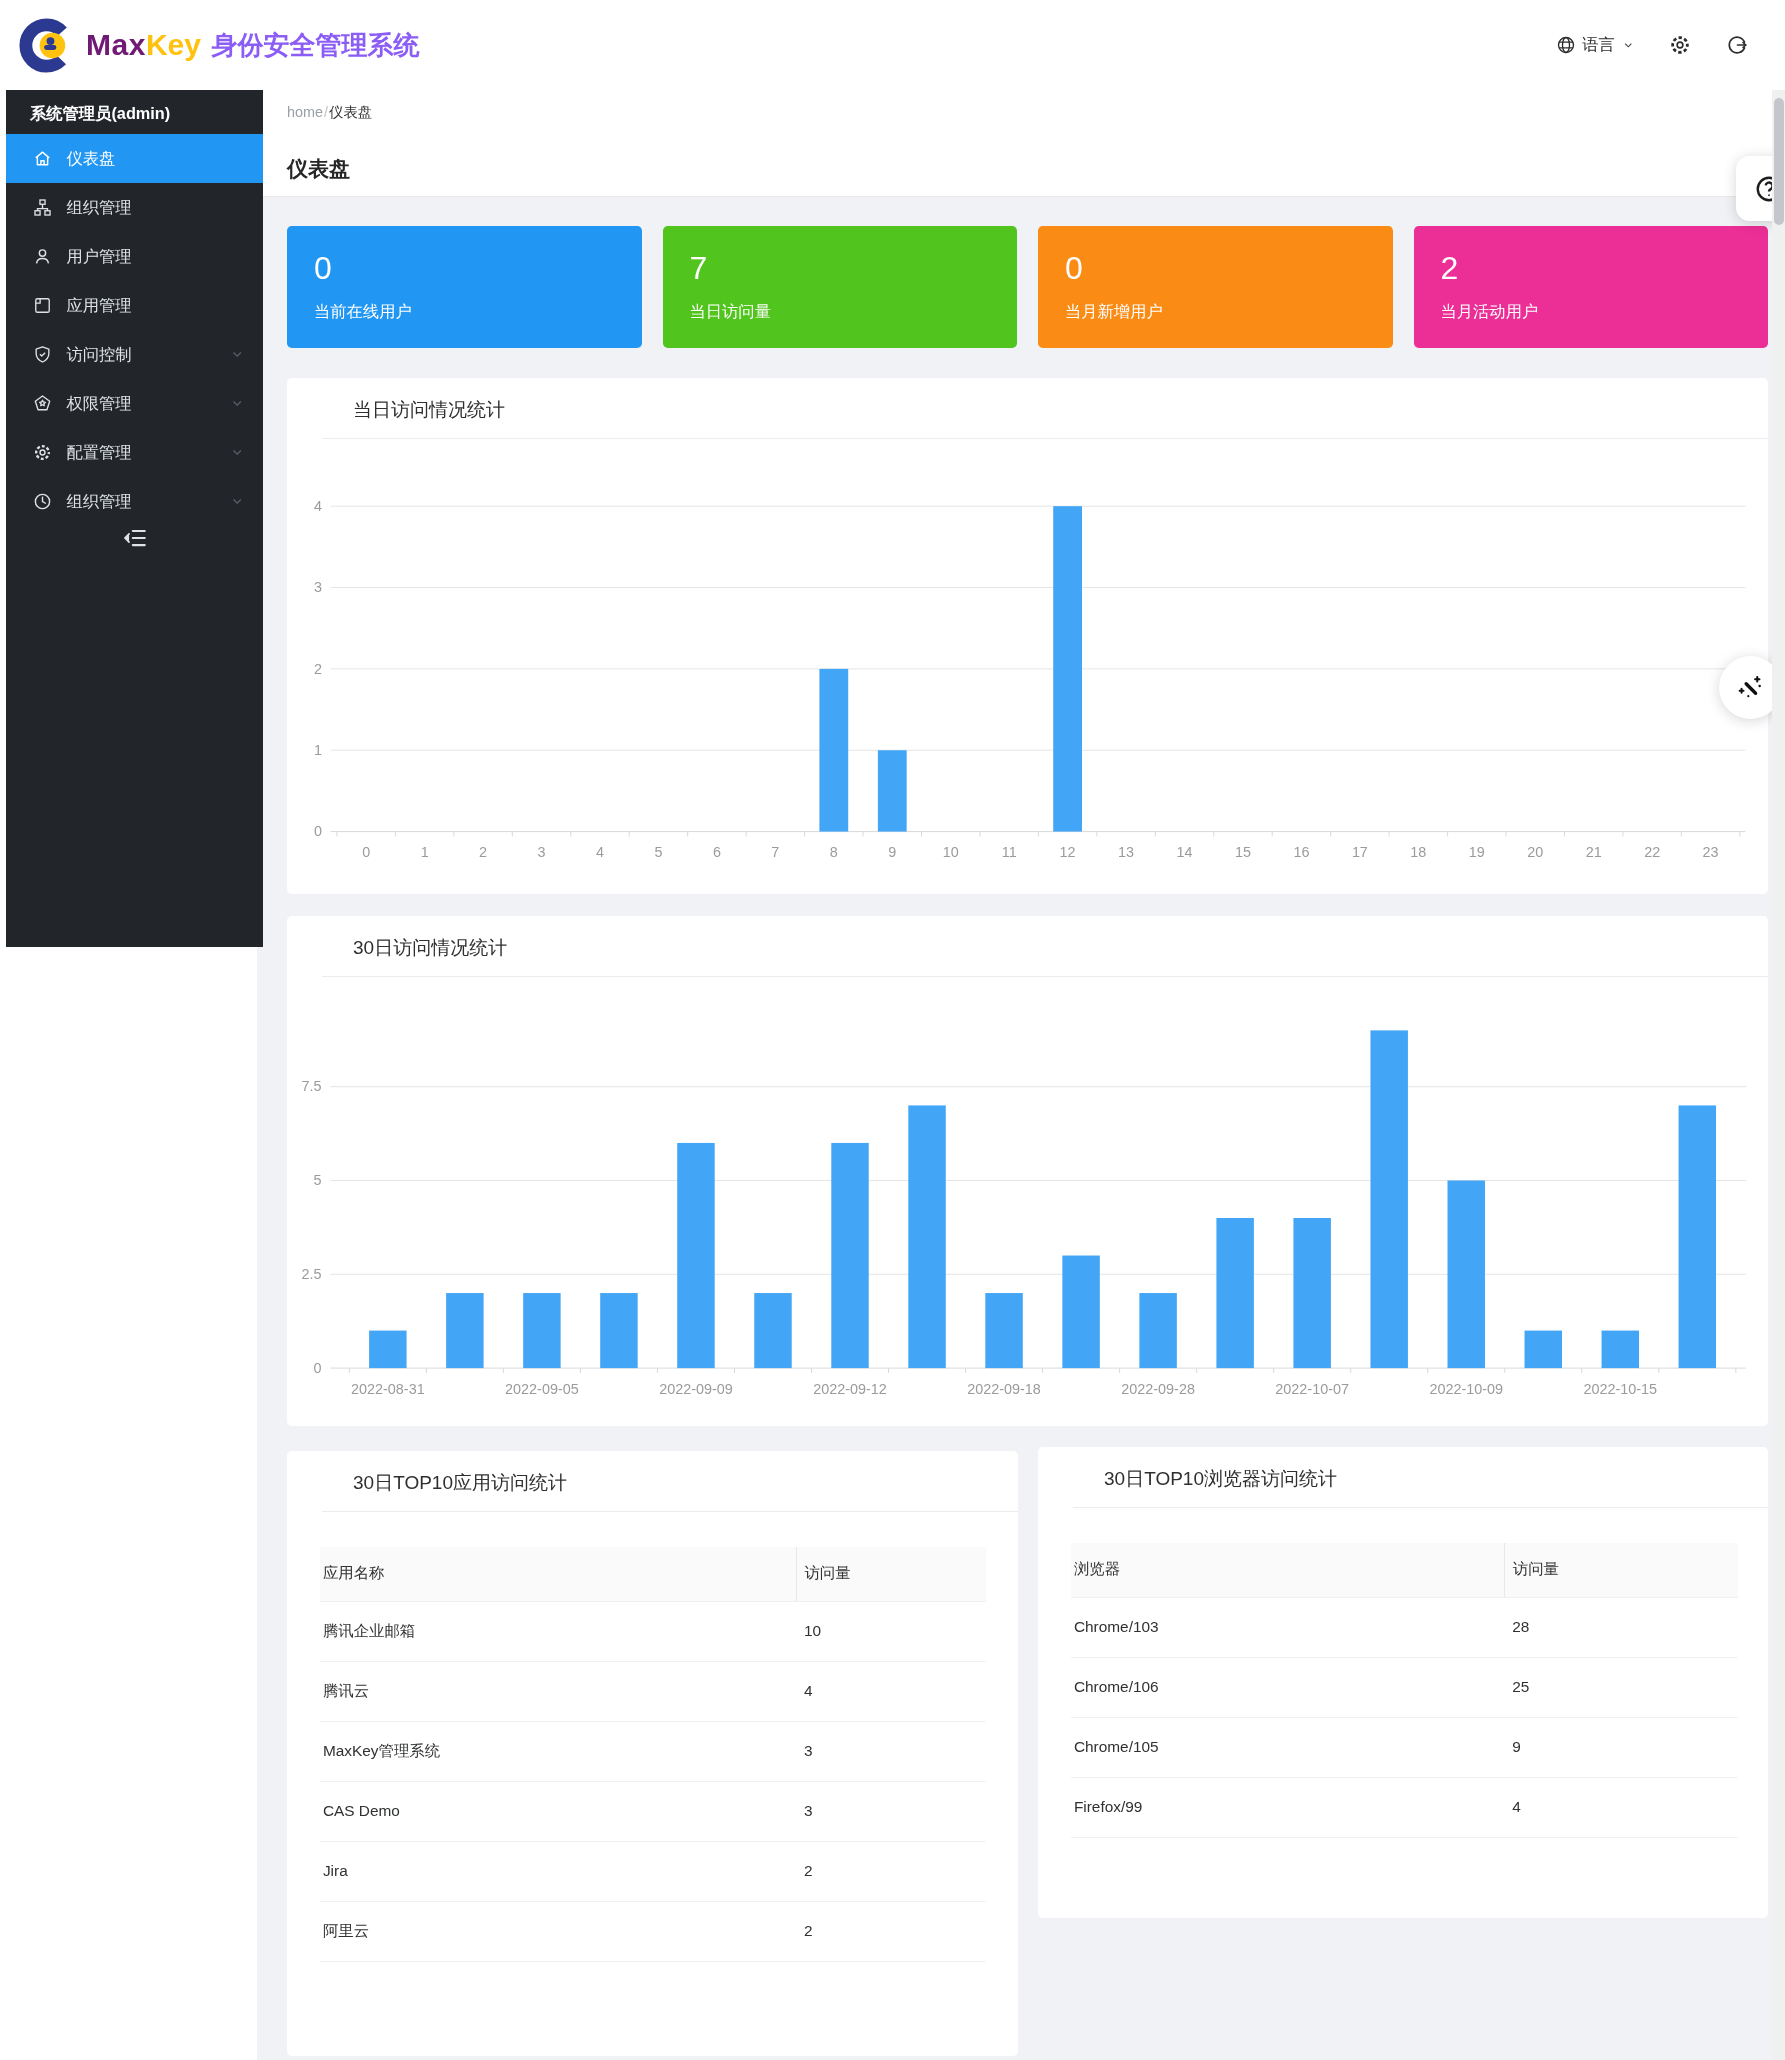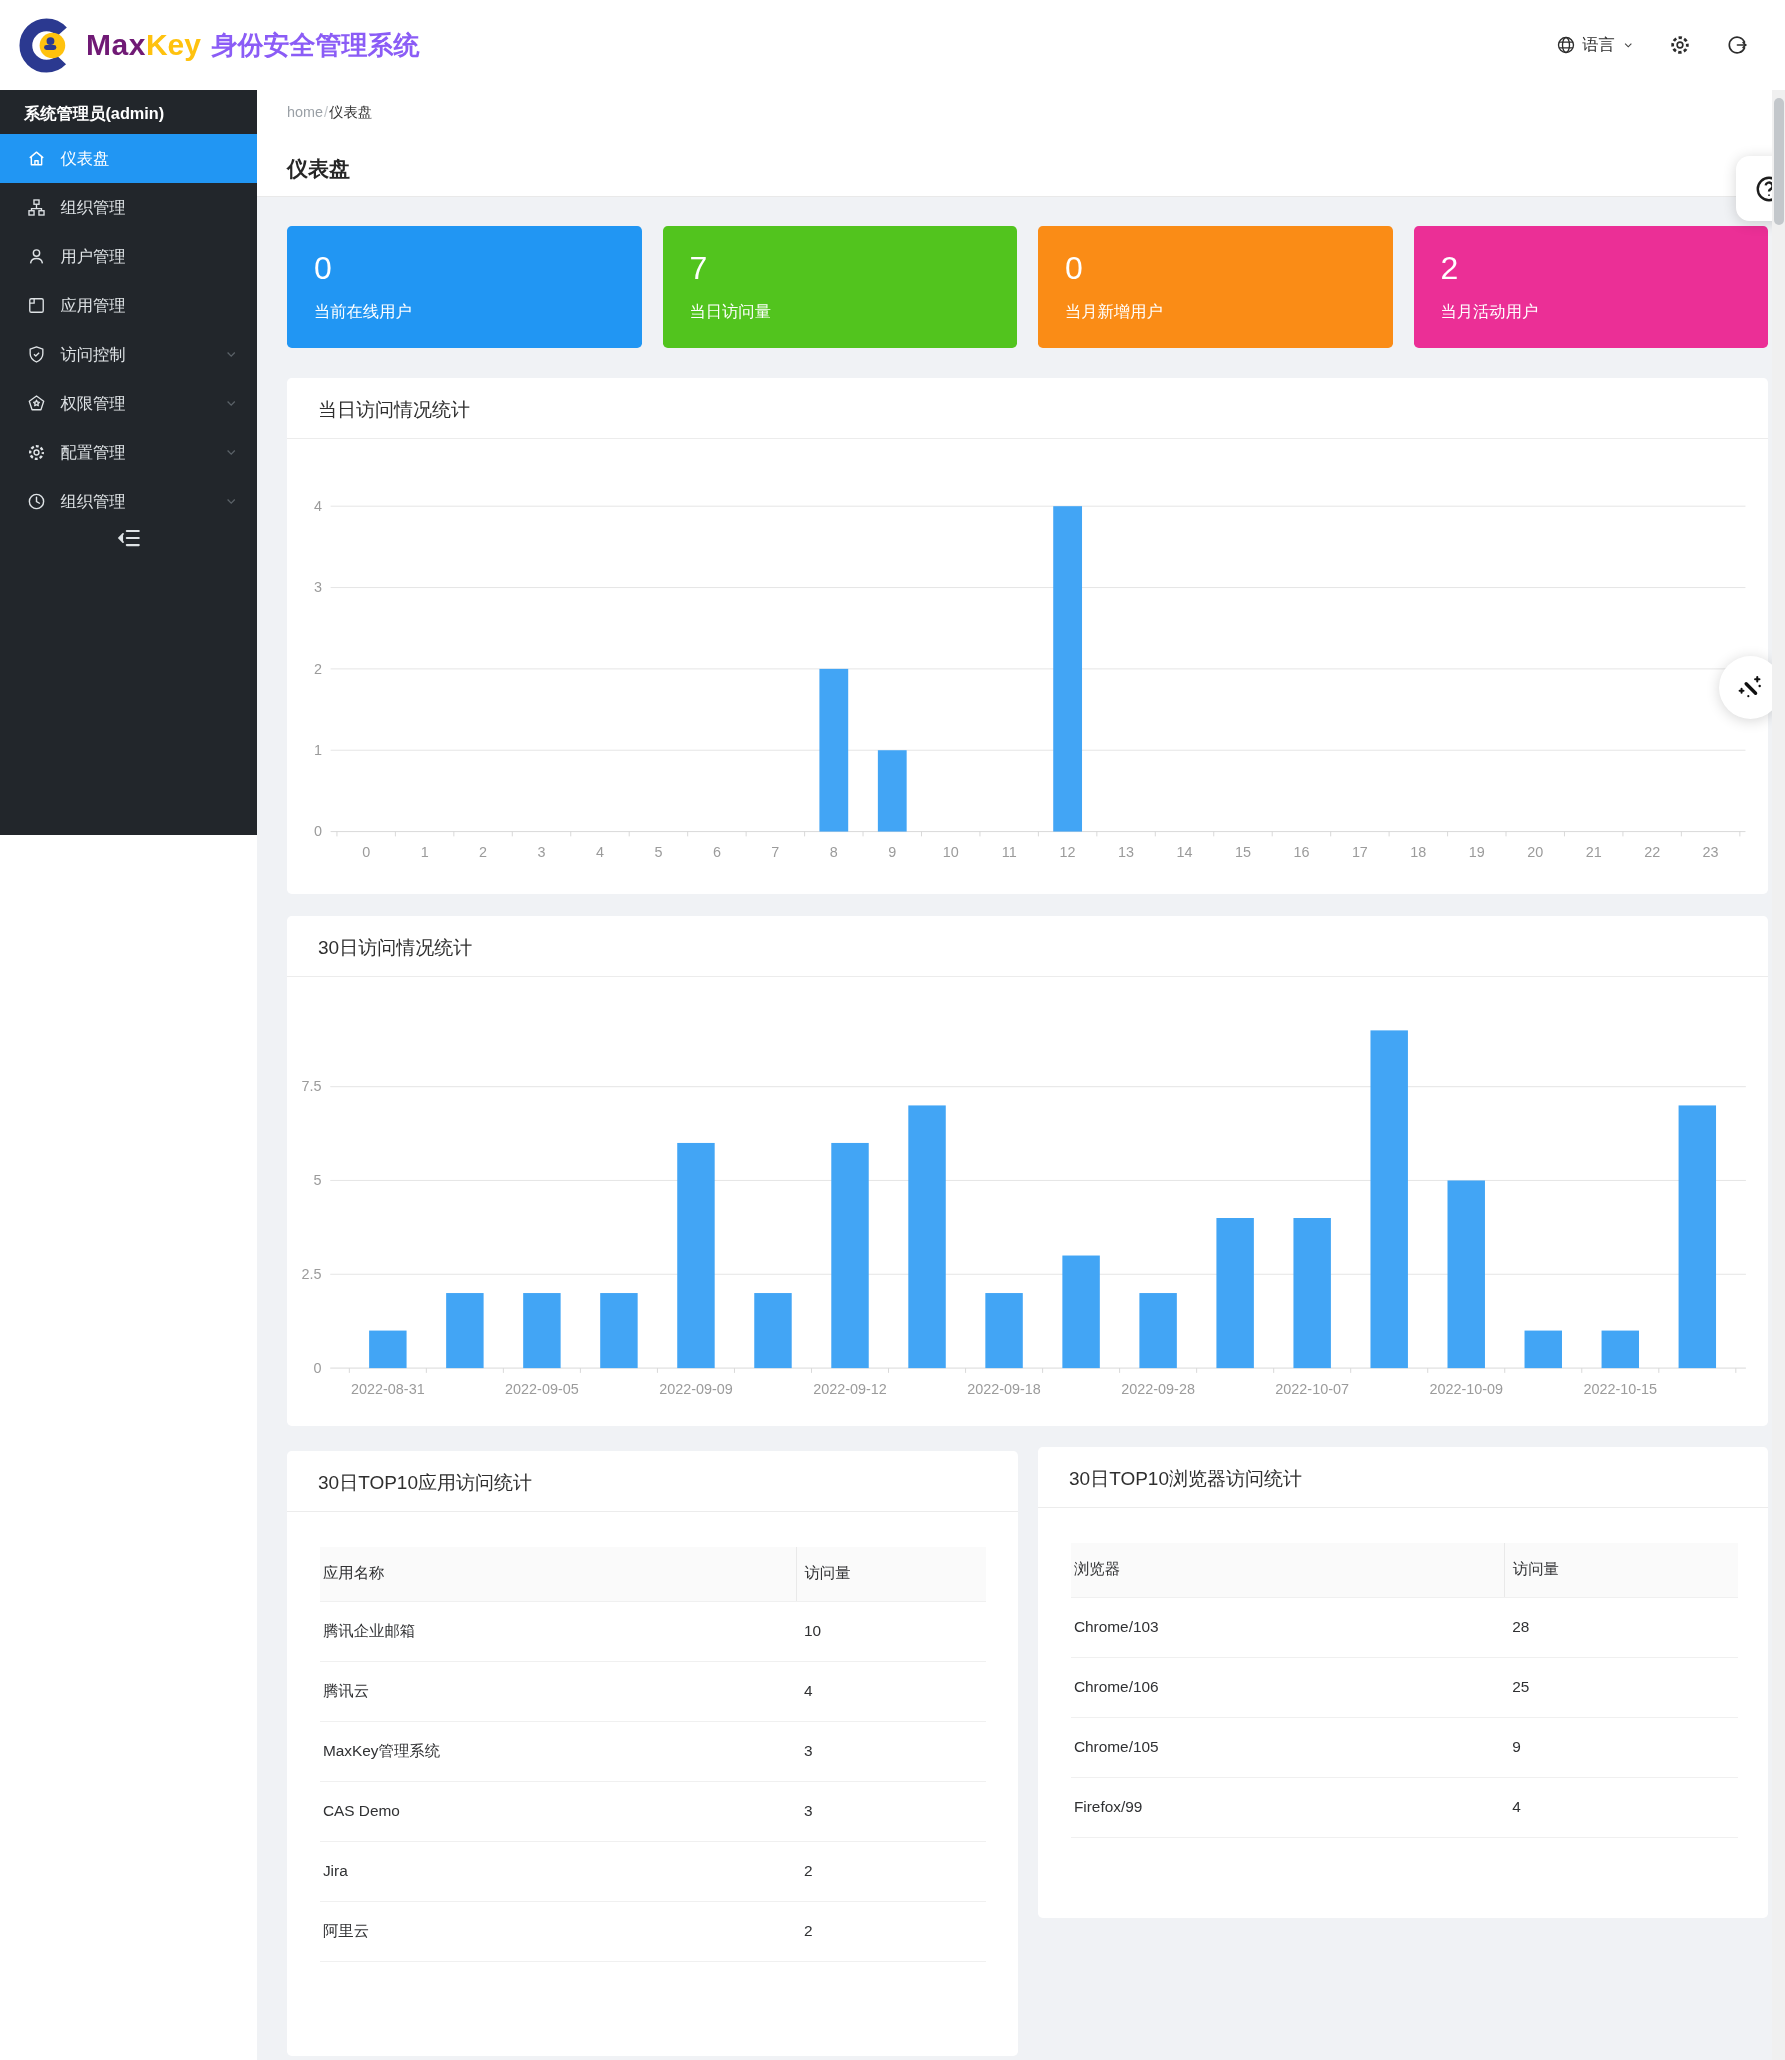--- a/index.html
+++ b/index.html
@@ -19,21 +19,21 @@
   .brand-key { font-size:30px; font-weight:bold; color:#ffc20e; }
   .brand-title { font-size:26px; font-weight:bold; color:#8b5cf6; margin-left:10.6px; }
   .header-actions { display:flex; align-items:center; gap:35px; color:#2c2c2c; }
   .lang { display:flex; align-items:center; gap:6.7px; font-size:16.3px; cursor:pointer; }
   .lang .g-icon { width:20px; height:20px; }
   .lang .chev { width:12.5px; height:12.5px; color:#444; }
   .icon-btn { background:none; border:none; padding:0; margin:0; cursor:pointer; color:#2c2c2c; display:flex; }
   .icon-btn svg { width:22px; height:22px; }
 
   
-  .sidebar { position:absolute; left:0; top:90px; width:257px; height:745px; background:#22262b; z-index:5; color:#dfe3e6; }
+  .sidebar { position:absolute; left:6px; top:90px; width:257px; height:857px; background:#22262b; z-index:5; color:#dfe3e6; }
   .sidebar-user { font-size:16.3px; font-weight:bold; color:#ffffff; padding:12.5px 0 9.6px 24px; white-space:nowrap; }
   .menu-item { height:49px; display:flex; align-items:center; padding:0 19px 0 27px; font-size:16.3px; cursor:pointer; }
   .menu-item.active { background:#2196f3; color:#fff; }
   .mi-icon { width:19px; height:19px; margin-right:14.4px; flex:none; }
   .mi-icon svg { width:19px; height:19px; }
   .mi-label { white-space:nowrap; }
   .chev-slot { margin-left:auto; width:14.4px; height:14.4px; color:#5a6167; }
   .chev-slot svg { width:14.4px; height:14.4px; }
   .collapse-btn { position:absolute; top:434px; left:0; width:100%; display:flex; justify-content:center;
     background:none; border:none; color:#dfe3e6; cursor:pointer; }
@@ -49,21 +49,21 @@
   .page-title { margin:33px 0 0; font-size:21px; font-weight:600; color:#262626; }
 
   
   .main { position:absolute; left:257px; top:197px; width:1529px; height:1864px; background:#f0f2f5; }
   .cards { position:absolute; top:29px; left:30px; width:1481px; display:flex; gap:21px; }
   .stat-card { flex:1; height:122px; border-radius:4.8px; color:#fff; padding:24px 27px; }
   .stat-value { font-size:32px; line-height:1.15; font-weight:400; }
   .stat-label { font-size:16.3px; margin-top:14.4px; }
 
   .panel { position:absolute; left:30px; width:1481px; background:#fff; border-radius:4.8px; }
-  .panel-title { font-size:19px; color:#2f2f2f; padding:19px 31px; border-bottom:1px solid #ececec; height:61px; }
+  .panel-title { font-size:19px; color:#2f2f2f; padding:19px 31px; border-bottom:1px solid #ececec; height:61px;margin-left:35px; }
   #panel-chart1 { top:181px; height:516px; }
   #panel-chart2 { top:719px; height:510px; }
   #panel-table1 { top:1254px; width:731px; height:605px; }
   #panel-table2 { top:1250px; left:781px; width:730px; height:471px; }
 
   table { border-collapse:collapse; margin:35px 33px 0; width:666px; table-layout:fixed; font-size:15.4px; color:#303133; }
   #panel-table2 table { width:667px; }
   th { background:#fafafa; font-weight:400; text-align:left; height:54px; padding:0 0 0 2.9px;
        border-bottom:1px solid #f0f0f0; color:#303133; }
   th.col-value { border-left:1px solid #e9e9e9; padding-left:7.7px; }

